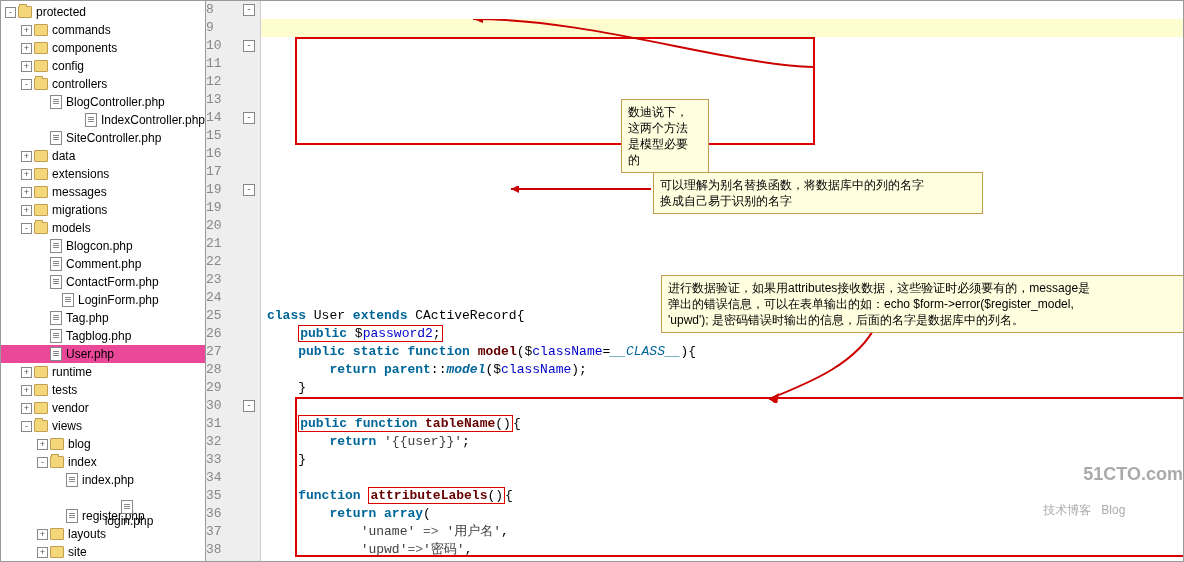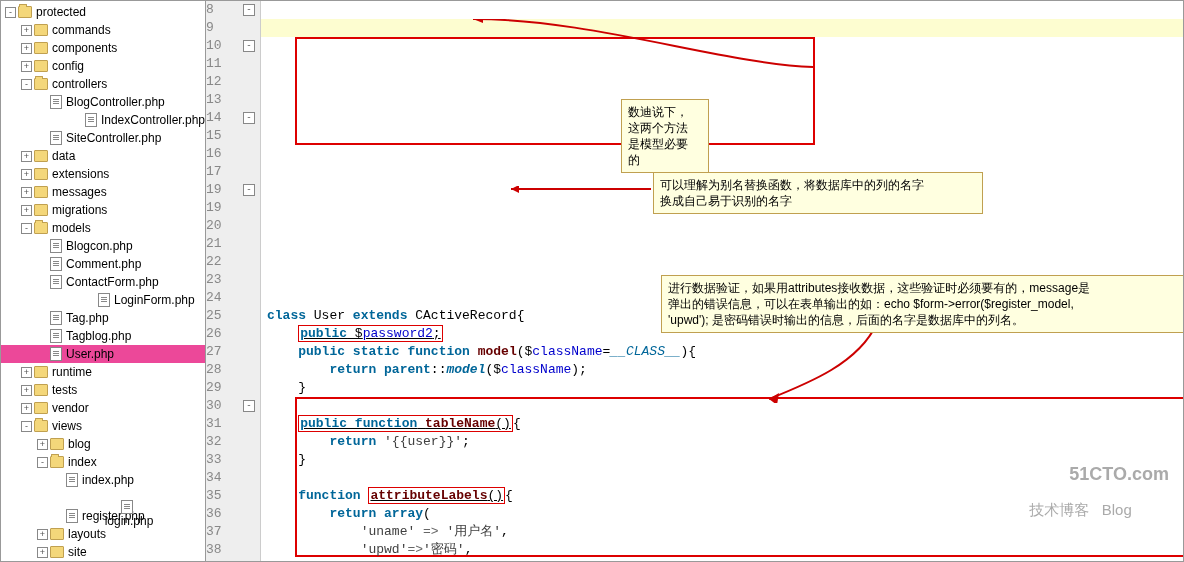--- a/index.html
+++ b/index.html
@@ -23,26 +23,26 @@
 .gfold.none { border:none; background:none;}
 .code { flex:1; line-height:18px; padding-left:6px; position:relative; white-space:pre;}
 .hl-line { position:absolute; left:0; right:0; height:18px; background:#fdfdd0; z-index:0;}
 .cline { height:18px; position:relative; z-index:2;}
 .kw { color:#006699; font-weight:bold;}
 .str { color:#404040;}
 .fn { color:#660000; font-weight:bold;}
 .var { color:#0000cc;}
 .cls { color:#006699; font-style:italic;}
 .op { color:#666;}
-.redbox { border:1px solid #d00; padding:0 1px;text-decoration:underline;}
+.redbox { border:1px solid #d00; padding:0 1px;}
 .bigred { border:2px solid #d00; position:absolute; z-index:1;}
 .note { position:absolute; background:#ffffe0; border:1px solid #c0a050; padding:4px 6px; font-size:12px; font-family:"Microsoft YaHei","SimSun",sans-serif; line-height:16px; z-index:5;}
 .arrow { position:absolute; z-index:4;}
-.watermark { position:absolute; right:14px; bottom:6px; font-family:Arial; font-size:18px; font-weight:bold; color:#aaa; z-index:10;}
-.watermark small{ font-size:15px; display:block; color:#aaa; font-weight:normal;}
+.watermark { position:absolute; right:0; bottom:6px; font-family:Arial; font-size:18px; font-weight:bold; color:#aaa; z-index:10;}
+.watermark small{ font-size:12px; display:block; color:#aaa; font-weight:normal;}
 </style>
 </head>
 <body>
 
 <div class="container">
 
   <div class="tree" id="tree">
       <div class="tree-item" style="padding-left: 4px;">
         <span class="tog">-</span>
         <span class="fold open"></span>
@@ -116,21 +116,21 @@
       <div class="tree-item" style="padding-left: 36px;">
         <span class="tog empty"></span>
         <span class="file php"></span>
         <span class="lbl">Comment.php</span>
       </div>
       <div class="tree-item" style="padding-left: 36px;">
         <span class="tog empty"></span>
         <span class="file php"></span>
         <span class="lbl">ContactForm.php</span>
       </div>
-      <div class="tree-item" style="padding-left: 48px; margin-left: 36px;">
+      <div class="tree-item" style="padding-left: 48px;">
         <span class="tog empty"></span>
         <span class="file php"></span>
         <span class="lbl">LoginForm.php</span>
       </div>
       <div class="tree-item" style="padding-left: 36px;">
         <span class="tog empty"></span>
         <span class="file php"></span>
         <span class="lbl">Tag.php</span>
       </div>
       <div class="tree-item" style="padding-left: 36px;">

